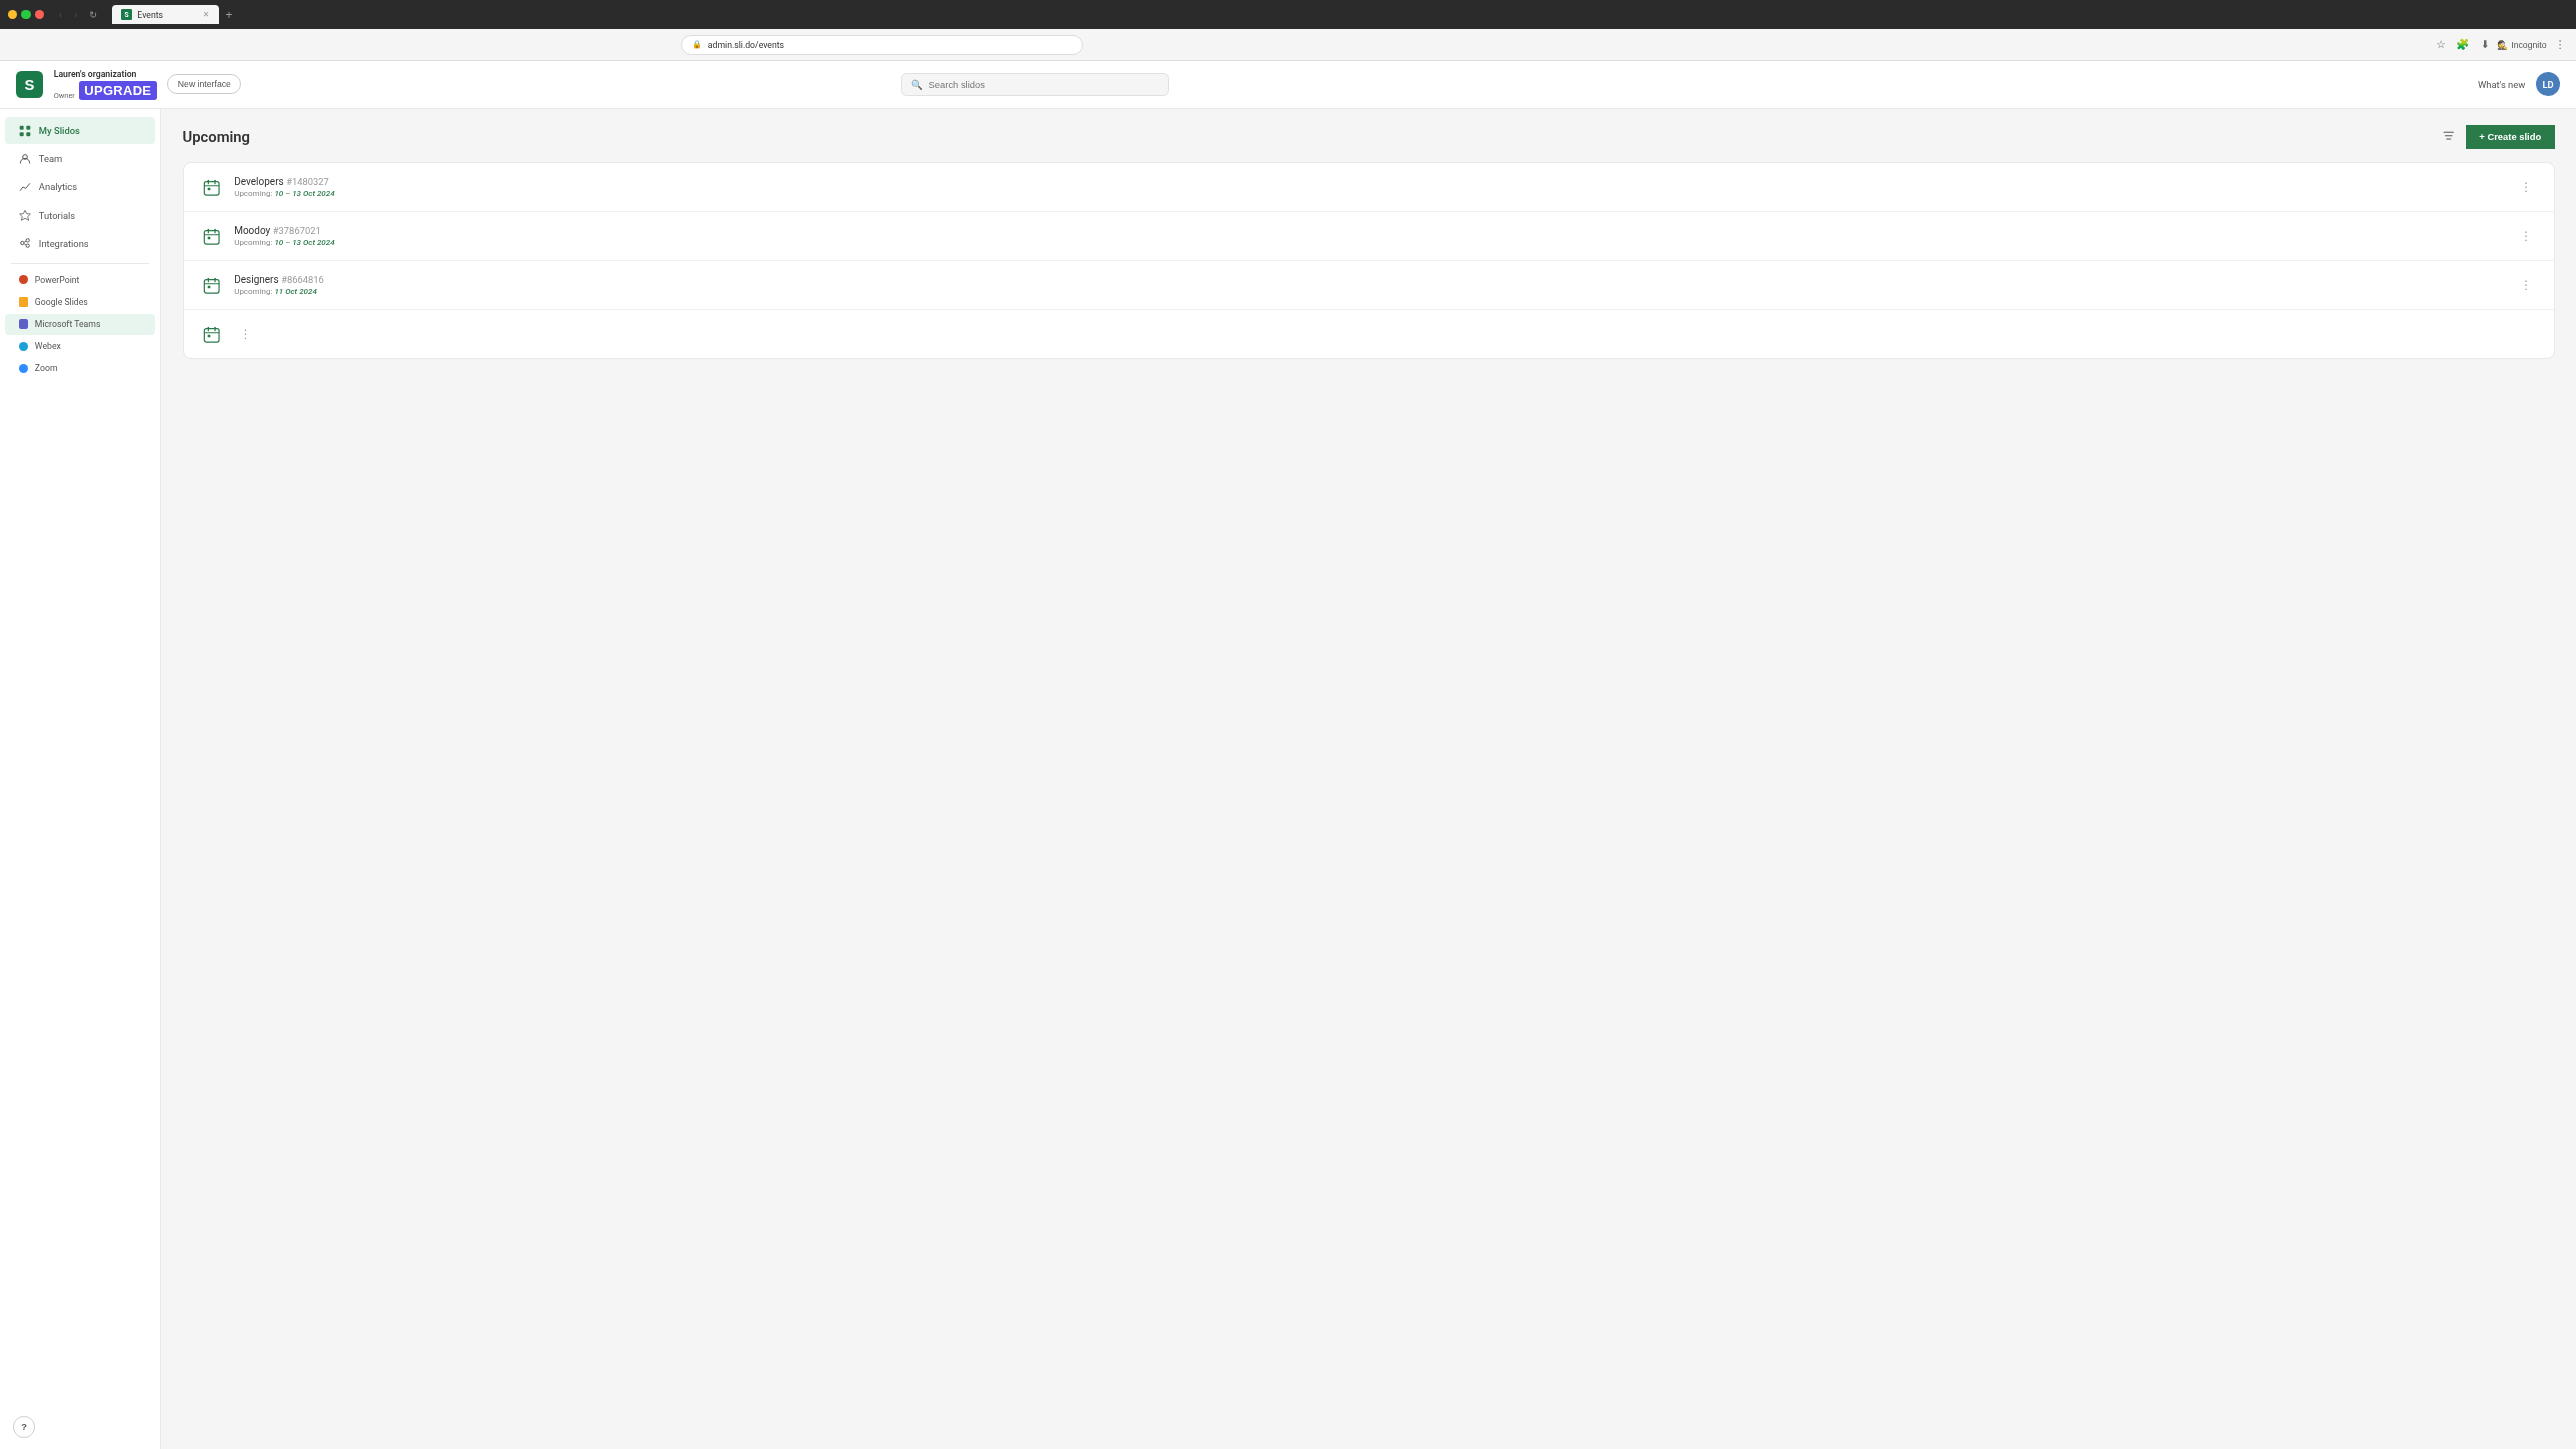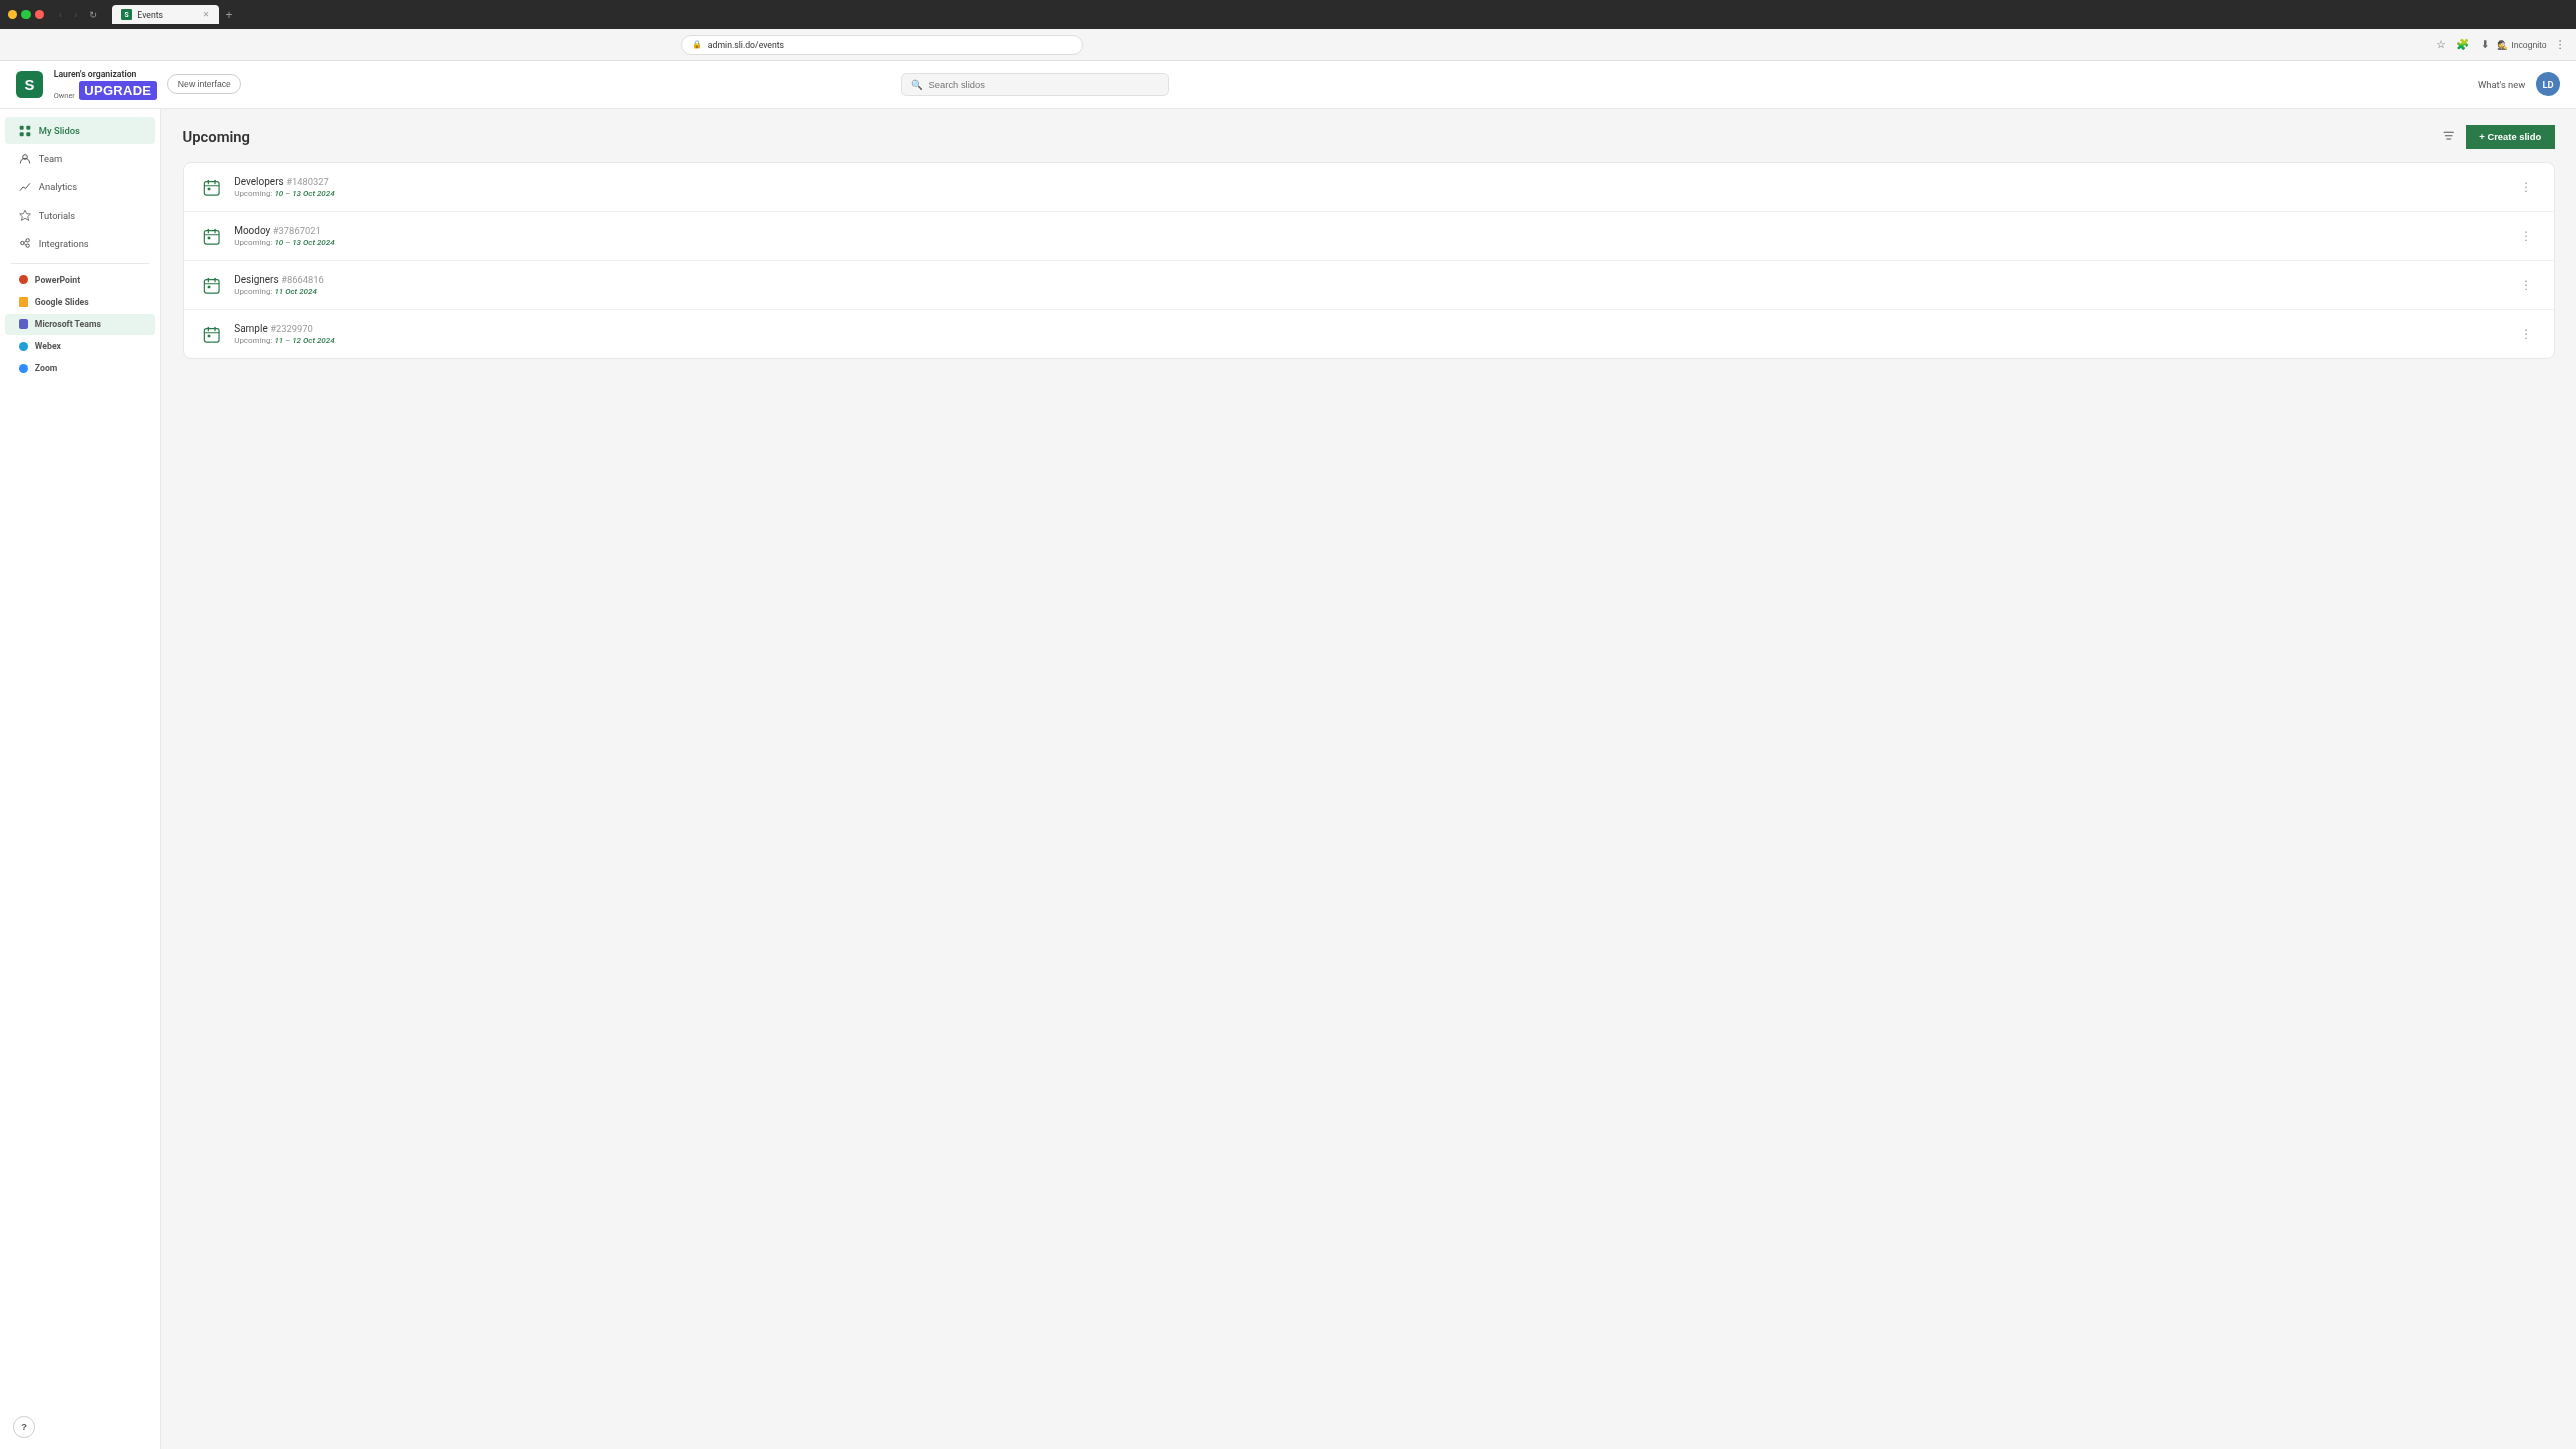--- a/index.html
+++ b/index.html
@@ -52,21 +52,21 @@
 
     
     .main-layout { display: flex; flex: 1; overflow: hidden; }
 
     
     .sidebar { width: 161px; background: white; border-right: 0.7px solid #e8e8e8; padding: 8px 0; display: flex; flex-direction: column; overflow-y: auto; }
     .sidebar-item { display: flex; align-items: center; gap: 6.7px; padding: 6.7px 13.4px; cursor: pointer; color: #555; font-size: 9.4px; border-radius: 4px; margin: 0.7px 5.4px; text-align: right; }
     .sidebar-item.active { background: #e8f5ee; color: #2a7a4a; font-weight: 500; }
     .sidebar-item .item-icon { width: 13.4px; height: 13.4px; display: flex; align-items: center; justify-content: center; font-size: 10.7px; }
     .sidebar-divider { height: 0.7px; background: #e8e8e8; margin: 5.4px 10.7px; }
-    .sidebar-integration-item { display: flex; align-items: center; gap: 6.7px; padding: 5.4px 13.4px; cursor: pointer; color: #555; font-size: 8.7px; border-radius: 4px; margin: 0.7px 5.4px; font-weight: bold; }
+    .sidebar-integration-item { display: flex; align-items: center; gap: 6.7px; padding: 5.4px 13.4px; cursor: pointer; color: #555; font-size: 8.7px; border-radius: 4px; margin: 0.7px 5.4px; }
     .sidebar-integration-item.active { background: #e8f5ee; }
     .integration-dot { width: 9.4px; height: 9.4px; border-radius: 50%; flex-shrink: 0; }
     .help-btn { margin: auto 13.4px 10.7px; width: 21.5px; height: 21.5px; border-radius: 50%; border: 1px solid #ccc; background: white; cursor: pointer; display: flex; align-items: center; justify-content: center; color: #555; font-size: 9.4px; font-weight: 600; }
 
     
     .content { flex: 1; padding: 16px 21.5px; overflow-y: auto; background: #f5f5f5; }
     .content-header { display: flex; align-items: center; justify-content: space-between; margin-bottom: 13.4px; }
     .page-title { font-size: 14.8px; font-weight: 600; color: #333; }
     .header-actions { display: flex; gap: 8px; align-items: center; }
     .filter-btn { background: none; border: none; cursor: pointer; color: #666; font-size: 12px; padding: 2.7px; }
@@ -330,30 +330,20 @@
         <div class="event-item">
           <div class="event-icon">
             <svg width="17.4" height="17.4" viewBox="0 0 26 26" fill="none">
               <rect x="2" y="4" width="22" height="20" rx="3" stroke="#2a7a4a" stroke-width="1.8"></rect>
               <line x1="2" y1="10" x2="24" y2="10" stroke="#2a7a4a" stroke-width="1.5"></line>
               <line x1="8" y1="2" x2="8" y2="7" stroke="#2a7a4a" stroke-width="1.8" stroke-linecap="round"></line>
               <line x1="18" y1="2" x2="18" y2="7" stroke="#2a7a4a" stroke-width="1.8" stroke-linecap="round"></line>
               <rect x="7" y="13" width="4" height="4" rx="0.5" fill="#2a7a4a"></rect>
             </svg>
           </div>
-          <div class="event-info">
-            <div class="event-name">
-              <span>Sample</span>
-              <span class="event-id"> <span>#2329970</span></span>
-            </div>
-            <div class="event-date">
-              <span class="upcoming-label">Upcoming:</span>
-              <span class="date-range"> <span>11 – 12 Oct 2024</span></span>
-            </div>
-          </div>
           <button class="event-more">⋮</button>
         </div>
 
       </div>
     </main>
   </div>
 </div>
 
 
 </body></html>

